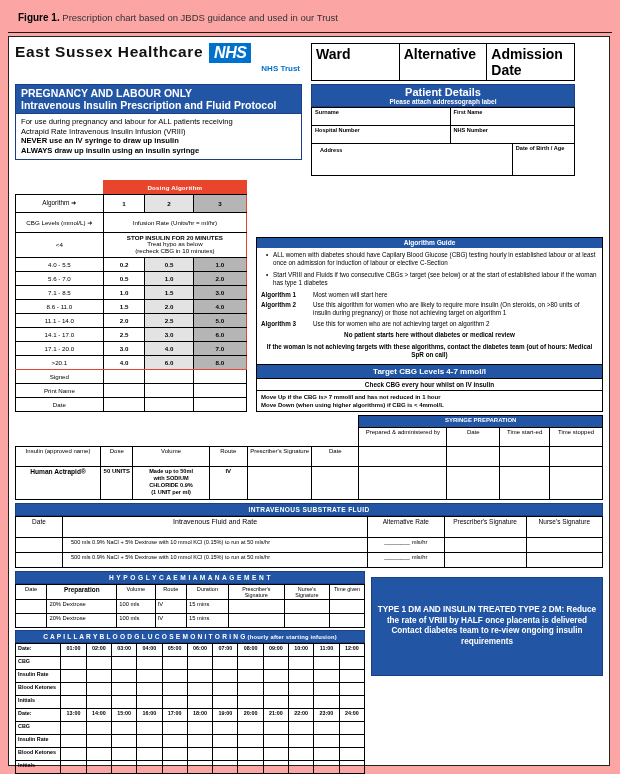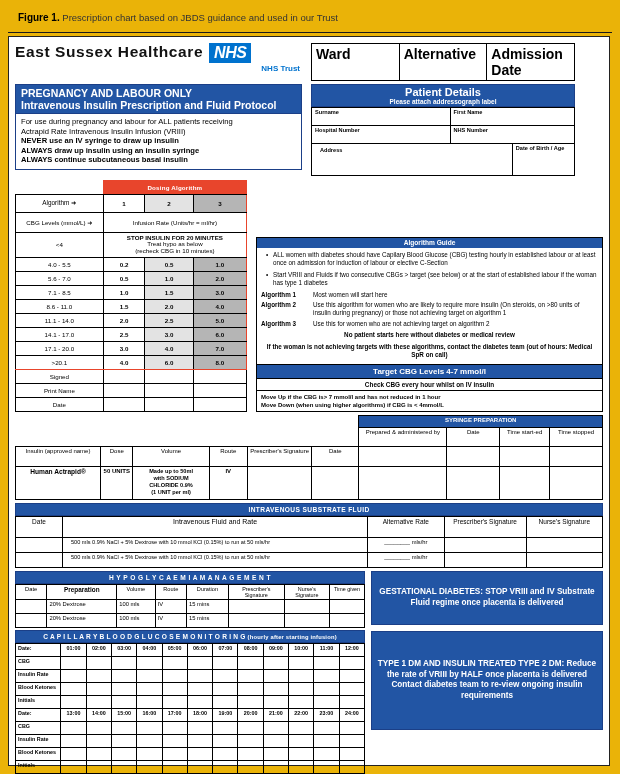--- a/index.html
+++ b/index.html
@@ -1,17 +1,17 @@
 <!DOCTYPE html>
 <html><head>
 <meta charset="utf-8">
 <style>
   html,body{margin:0;padding:0;background:#ffffff;}
   body{font-family:"Liberation Sans",sans-serif;color:#000;}
-  #page{width:620px;height:774px;position:relative;background:#eab308;overflow:hidden;}
+  #page{width:620px;height:774px;position:relative;background:#fca5a5;overflow:hidden;}
   .fig-cap{position:absolute;left:18px;top:12px;width:584px;font-size:9.5px;color:#333;}
   .fig-cap b{color:#000;font-size:10px;}
   .fig-rule{position:absolute;left:8px;top:32px;width:604px;height:1.4px;background:#1a1a1a;}
   .sheet{position:absolute;left:8px;top:36px;width:602px;height:730px;border:1.2px solid #222;box-sizing:border-box;background:#fff;}
   .inner{position:absolute;left:6px;top:6px;width:588px;}
   .tbl{border-collapse:collapse;width:100%;table-layout:fixed;}
   .tbl td,.tbl th{border:0.9px solid #000;padding:1px 2px;font-size:6px;vertical-align:top;}
   .c{text-align:center;}
   .m{vertical-align:middle;}
   .b{font-weight:bold;}
@@ -118,21 +118,20 @@
       <div class="hdr-left">
         <div class="protohead">
           <div>PREGNANCY AND LABOUR ONLY</div>
           <div>Intravenous Insulin Prescription and Fluid Protocol</div>
         </div>
         <div class="protobody">
           <div>For use during pregnancy and labour for ALL patients receiving</div>
           <div>Actrapid Rate Intravenous Insulin Infusion (VRIII)</div>
           <div class="b">NEVER use an IV syringe to draw up insulin</div>
           <div class="b">ALWAYS draw up insulin using an insulin syringe</div>
-          <div class="b">ALWAYS continue subcutaneous basal insulin</div>
         </div>
       </div>
 
       <div class="hdr-right">
         <div class="pd-head">
           <div class="t1">Patient Details</div>
           <div class="t2">Please attach addressograph label</div>
         </div>
         <table class="tbl pdtbl">
           <tbody>
@@ -596,21 +595,20 @@
             <td class="v"></td>
                   <td class="v"></td>
             <td class="v"></td>
                   <td class="v"></td>
           </tr>
         </tbody>
             </table>
       </div>
 
       <div style="width:232px;margin-left:6px;">
-        <div class="note" style="height:54px;display:flex;align-items:center;justify-content:center;">GESTATIONAL DIABETES: STOP VRIII and IV Substrate Fluid regime once placenta is delivered</div>
         <div class="note" style="height:99px;margin-top:6px;display:flex;align-items:center;justify-content:center;">TYPE 1 DM AND INSULIN TREATED TYPE 2 DM: Reduce the rate of VRIII by HALF once placenta is delivered Contact diabetes team to re-view ongoing insulin requirements</div>
       </div>
     </div>
 
     <div class="footer">Maintain IV infusion for 30 minutes after re-starting original insulin regime—IV insulin has a 5 minute half life</div>
 
   </div>
   </div>
 </div>
 

